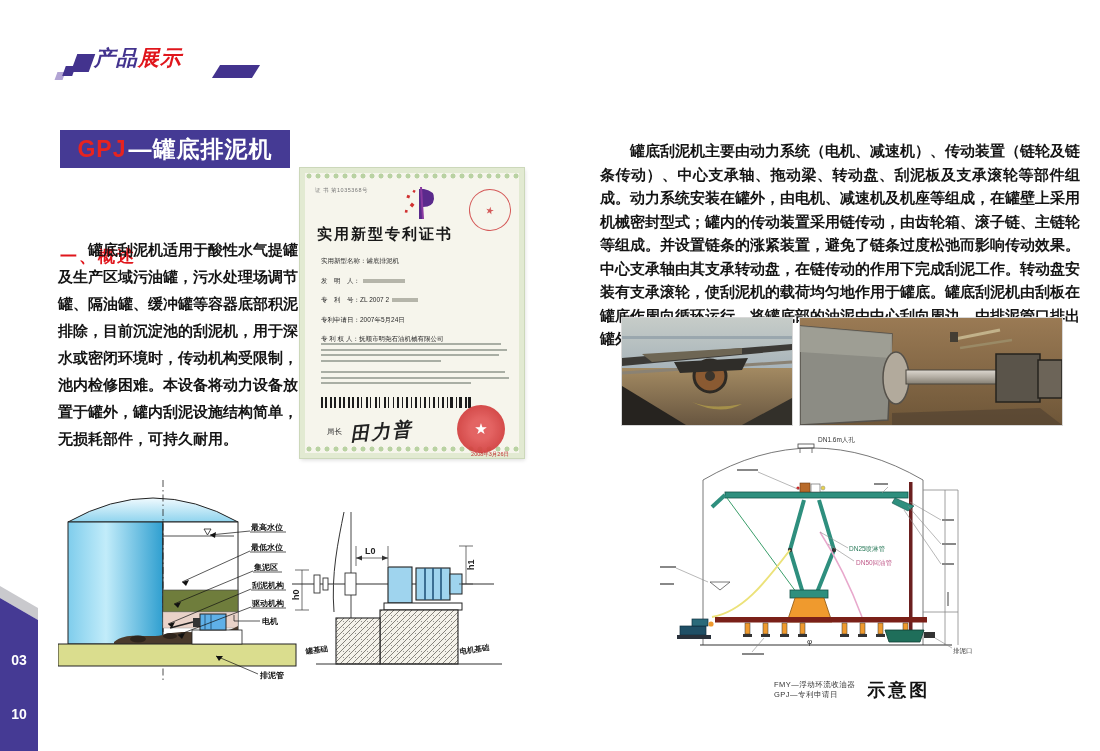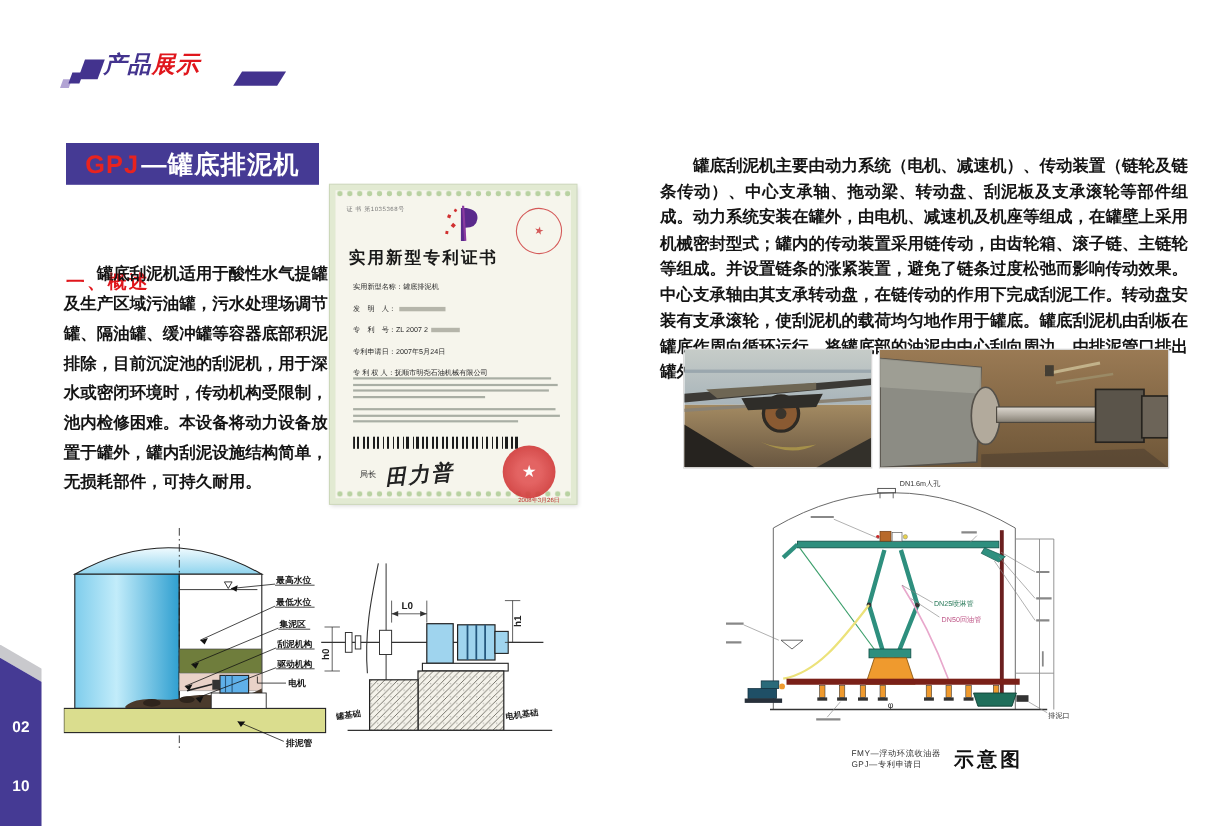--- a/index.html
+++ b/index.html
@@ -93,21 +93,21 @@
   <div class="hdr-mark" style="left:64px;top:66px;width:10px;height:10px;transform:skewX(-20deg);"></div>
   <div class="hdr-mark" style="left:74px;top:54px;width:18px;height:18px;transform:skewX(-20deg);"></div>
   <div class="hdr-title">
     <span class="t1">产品</span><span class="t2">展示</span>
   </div>
   <div class="hdr-bar"></div>
 
 
   <div class="side-gray"></div>
   <div class="side-purple"></div>
-  <div class="side-num" style="top:652px;">02</div>
+  <div class="side-num" style="top:652px;">03</div>
   <div class="side-num" style="top:706px;">10</div>
 
   <div class="ptitle">
     <span class="code">GPJ</span>
     <span class="name">—罐底排泥机</span>
   </div>
 
   <div class="sec-head" style="left:60px;top:207px;margin-top:38px;">一、概述</div>
   <div class="body-text ov-body">　　罐底刮泥机适用于酸性水气提罐及生产区域污油罐，污水处理场调节罐、隔油罐、缓冲罐等容器底部积泥排除，目前沉淀池的刮泥机，用于深水或密闭环境时，传动机构受限制，池内检修困难。本设备将动力设备放置于罐外，罐内刮泥设施结构简单，无损耗部件，可持久耐用。</div>
 

